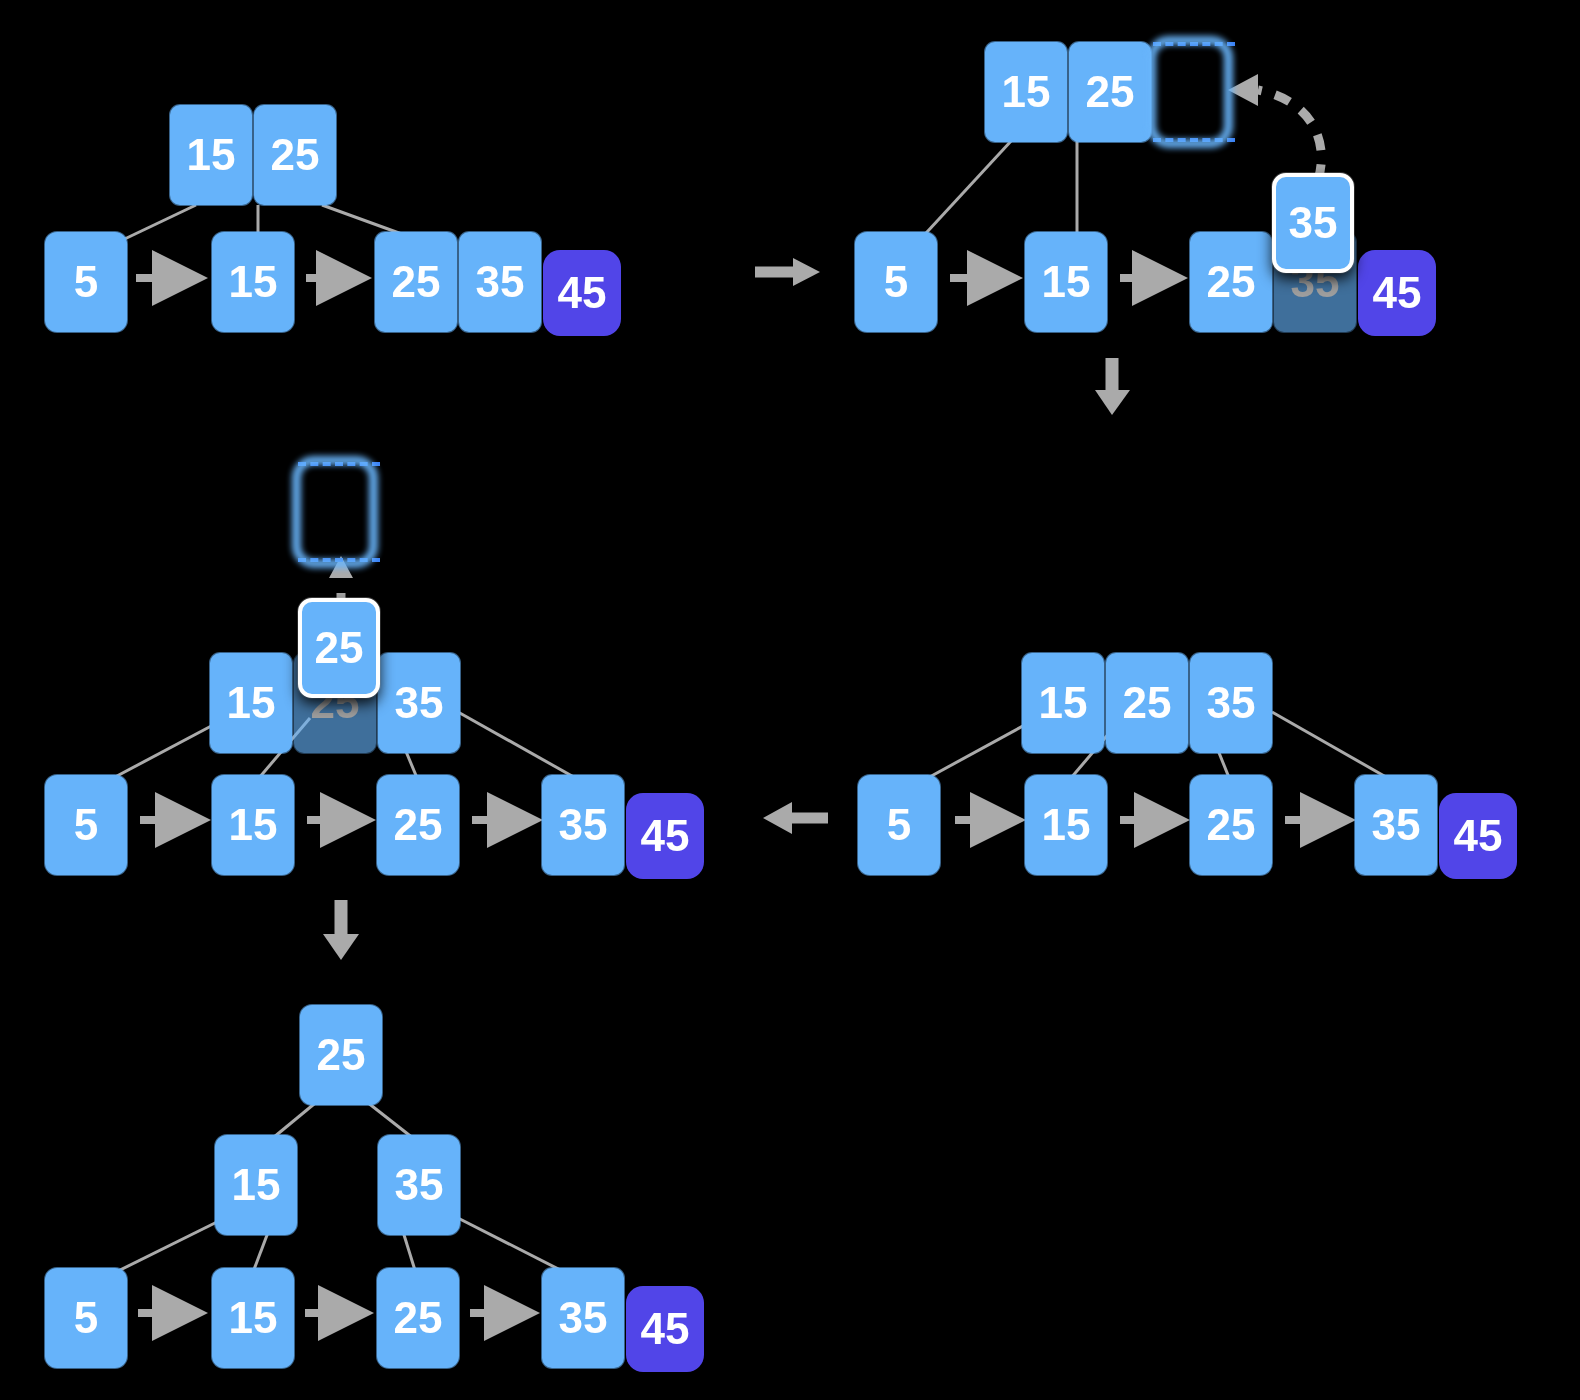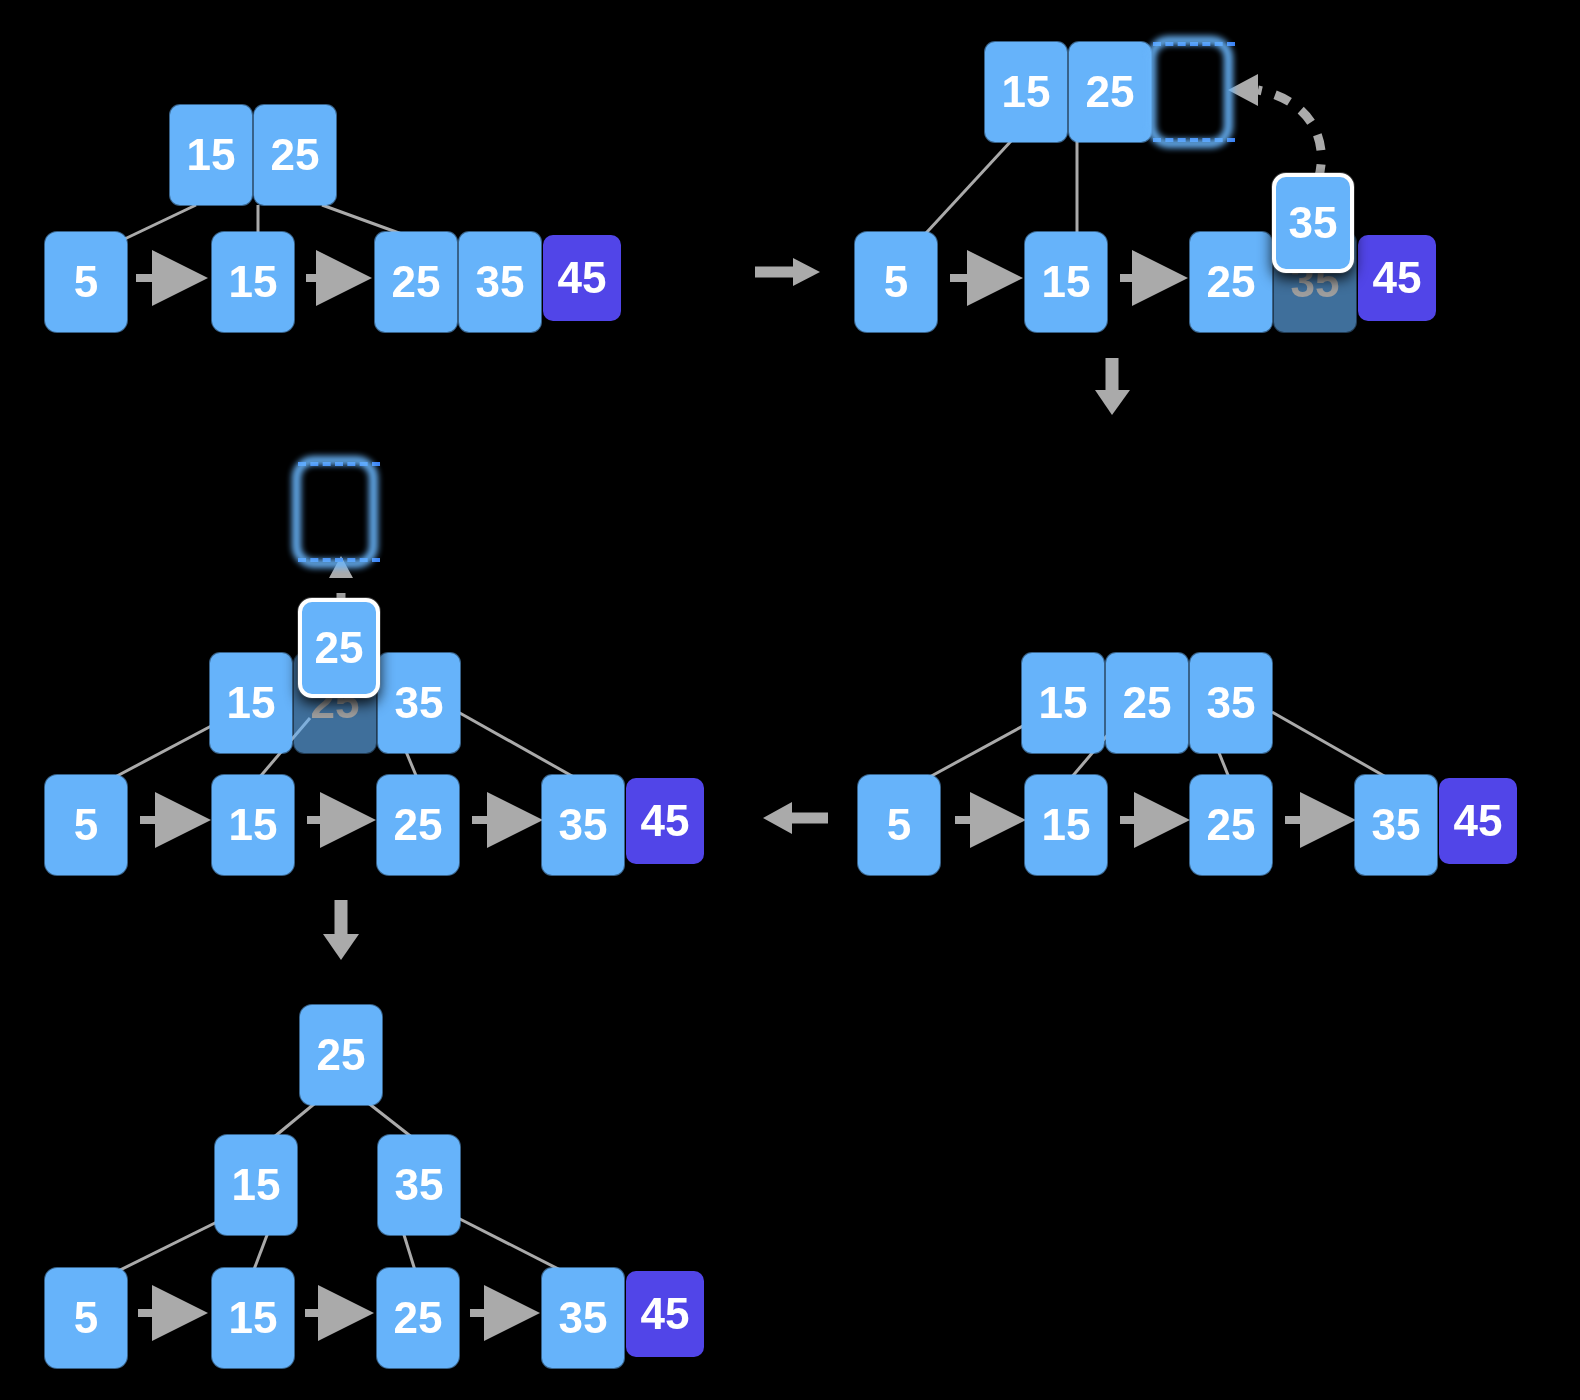--- a/index.html
+++ b/index.html
@@ -23,22 +23,22 @@
     display:flex;align-items:center;justify-content:center;
     box-sizing:border-box;
     margin-right:2px;
     box-shadow:0 0 0 1px rgba(102,179,250,.55);
   }
   .cell:last-child{margin-right:0;}
   .cell.single{border-radius:12px;}
   .cell.hl{
     background:#5145e8;
     width:78px;height:86px;
-    border-radius:10px;
-    margin-top:3px;
+    border-radius:17px;
+    margin-top:18px;
     box-shadow:none;
     font-size:44px;
   }
   
   .cell.empty{
     background:transparent;
     border-top:4px dashed #3b82f6;
     border-bottom:4px dashed #3b82f6;
     border-left:0;border-right:0;
     border-radius:0;

